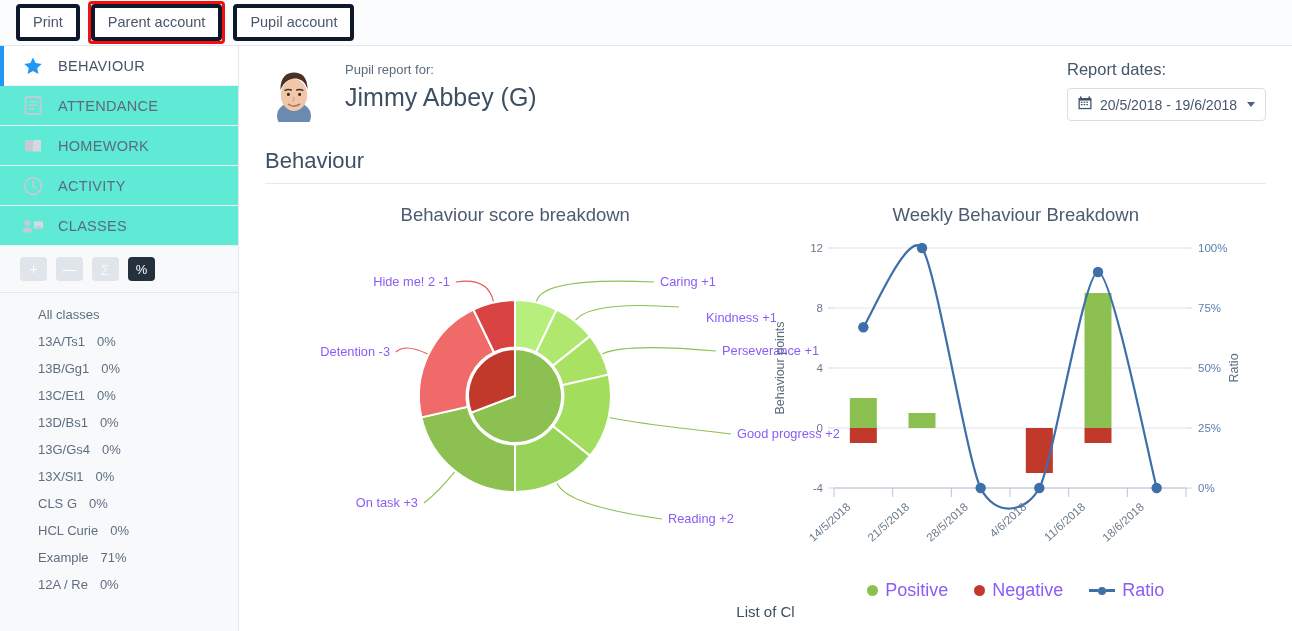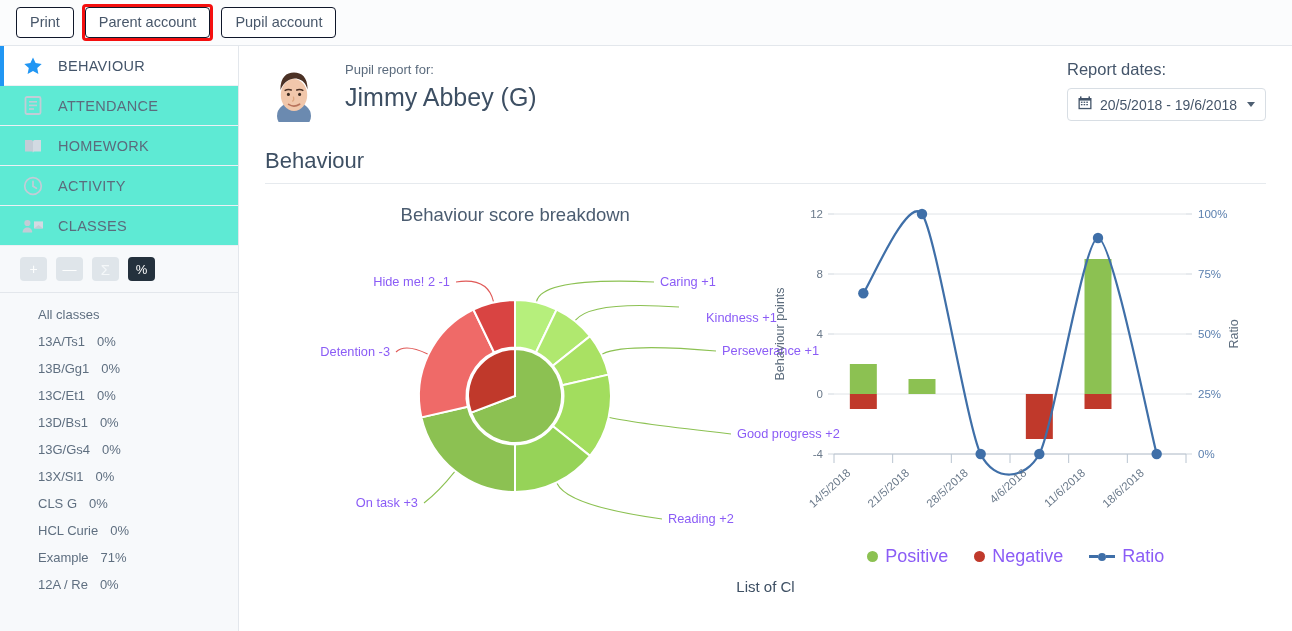--- a/index.html
+++ b/index.html
@@ -15,21 +15,21 @@
 
   
   .topbar {
     height:46px; min-height:46px; background:#fbfcfd;
     border-bottom:1px solid #e3e7ec;
     display:flex; align-items:center; padding-left:16px; gap:10px;
   }
   .btn {
     font-family:"Liberation Sans", sans-serif;
     font-size:14.5px; color:#48576a;
-    background:#fff; border:1px solid #0f172a; border-radius:4px;
+    background:#fff; border:4px solid #0f172a; border-radius:4px;
     padding:7px 13px 8px; line-height:1; cursor:pointer; white-space:nowrap;
   }
   .btn-wrap { display:inline-block; }
   .btn-wrap.highlight { outline:3px solid #f40f0f; outline-offset:-1px; border-radius:2px; padding:1px; }
 
   
   .body { flex:1; display:flex; min-height:0; }
 
   
   .sidebar {
@@ -329,20 +329,21 @@
                 <div class="pie-label" style="left: 472px; top: 200px;">Good progress +2</div>
                 <div class="pie-label" style="left: 403px; top: 285px;">Reading +2</div>
                 <div class="pie-label" style="left: 0px; width: 153px; text-align: right; top: 269px;">On task +3</div>
                 <div class="pie-label" style="left: 0px; width: 125px; text-align: right; top: 118px;">Detention -3</div>
                 <div class="pie-label" style="left: 0px; width: 185px; text-align: right; top: 48px;">Hide me! 2 -1</div>
               </div>
           </div>
         </div>
 
         <div class="chart-col">
+          <div class="chart-title">Weekly Behaviour Breakdown</div>
           <div class="wk-wrap">
             <svg id="wk-svg" width="630" height="340" viewBox="0 0 630 340">
                 <line x1="68" y1="262" x2="420" y2="262" stroke="#e0e4e8" stroke-width="1"></line>
                 <line x1="62" y1="262" x2="68" y2="262" stroke="#cfd6dd" stroke-width="1"></line>
                 <text x="57" y="266" class="axis-txt" text-anchor="end">-4</text>
                 <line x1="68" y1="202" x2="420" y2="202" stroke="#e0e4e8" stroke-width="1"></line>
                 <line x1="62" y1="202" x2="68" y2="202" stroke="#cfd6dd" stroke-width="1"></line>
                 <text x="57" y="206" class="axis-txt" text-anchor="end">0</text>
                 <line x1="68" y1="142" x2="420" y2="142" stroke="#e0e4e8" stroke-width="1"></line>
                 <line x1="62" y1="142" x2="68" y2="142" stroke="#cfd6dd" stroke-width="1"></line>

